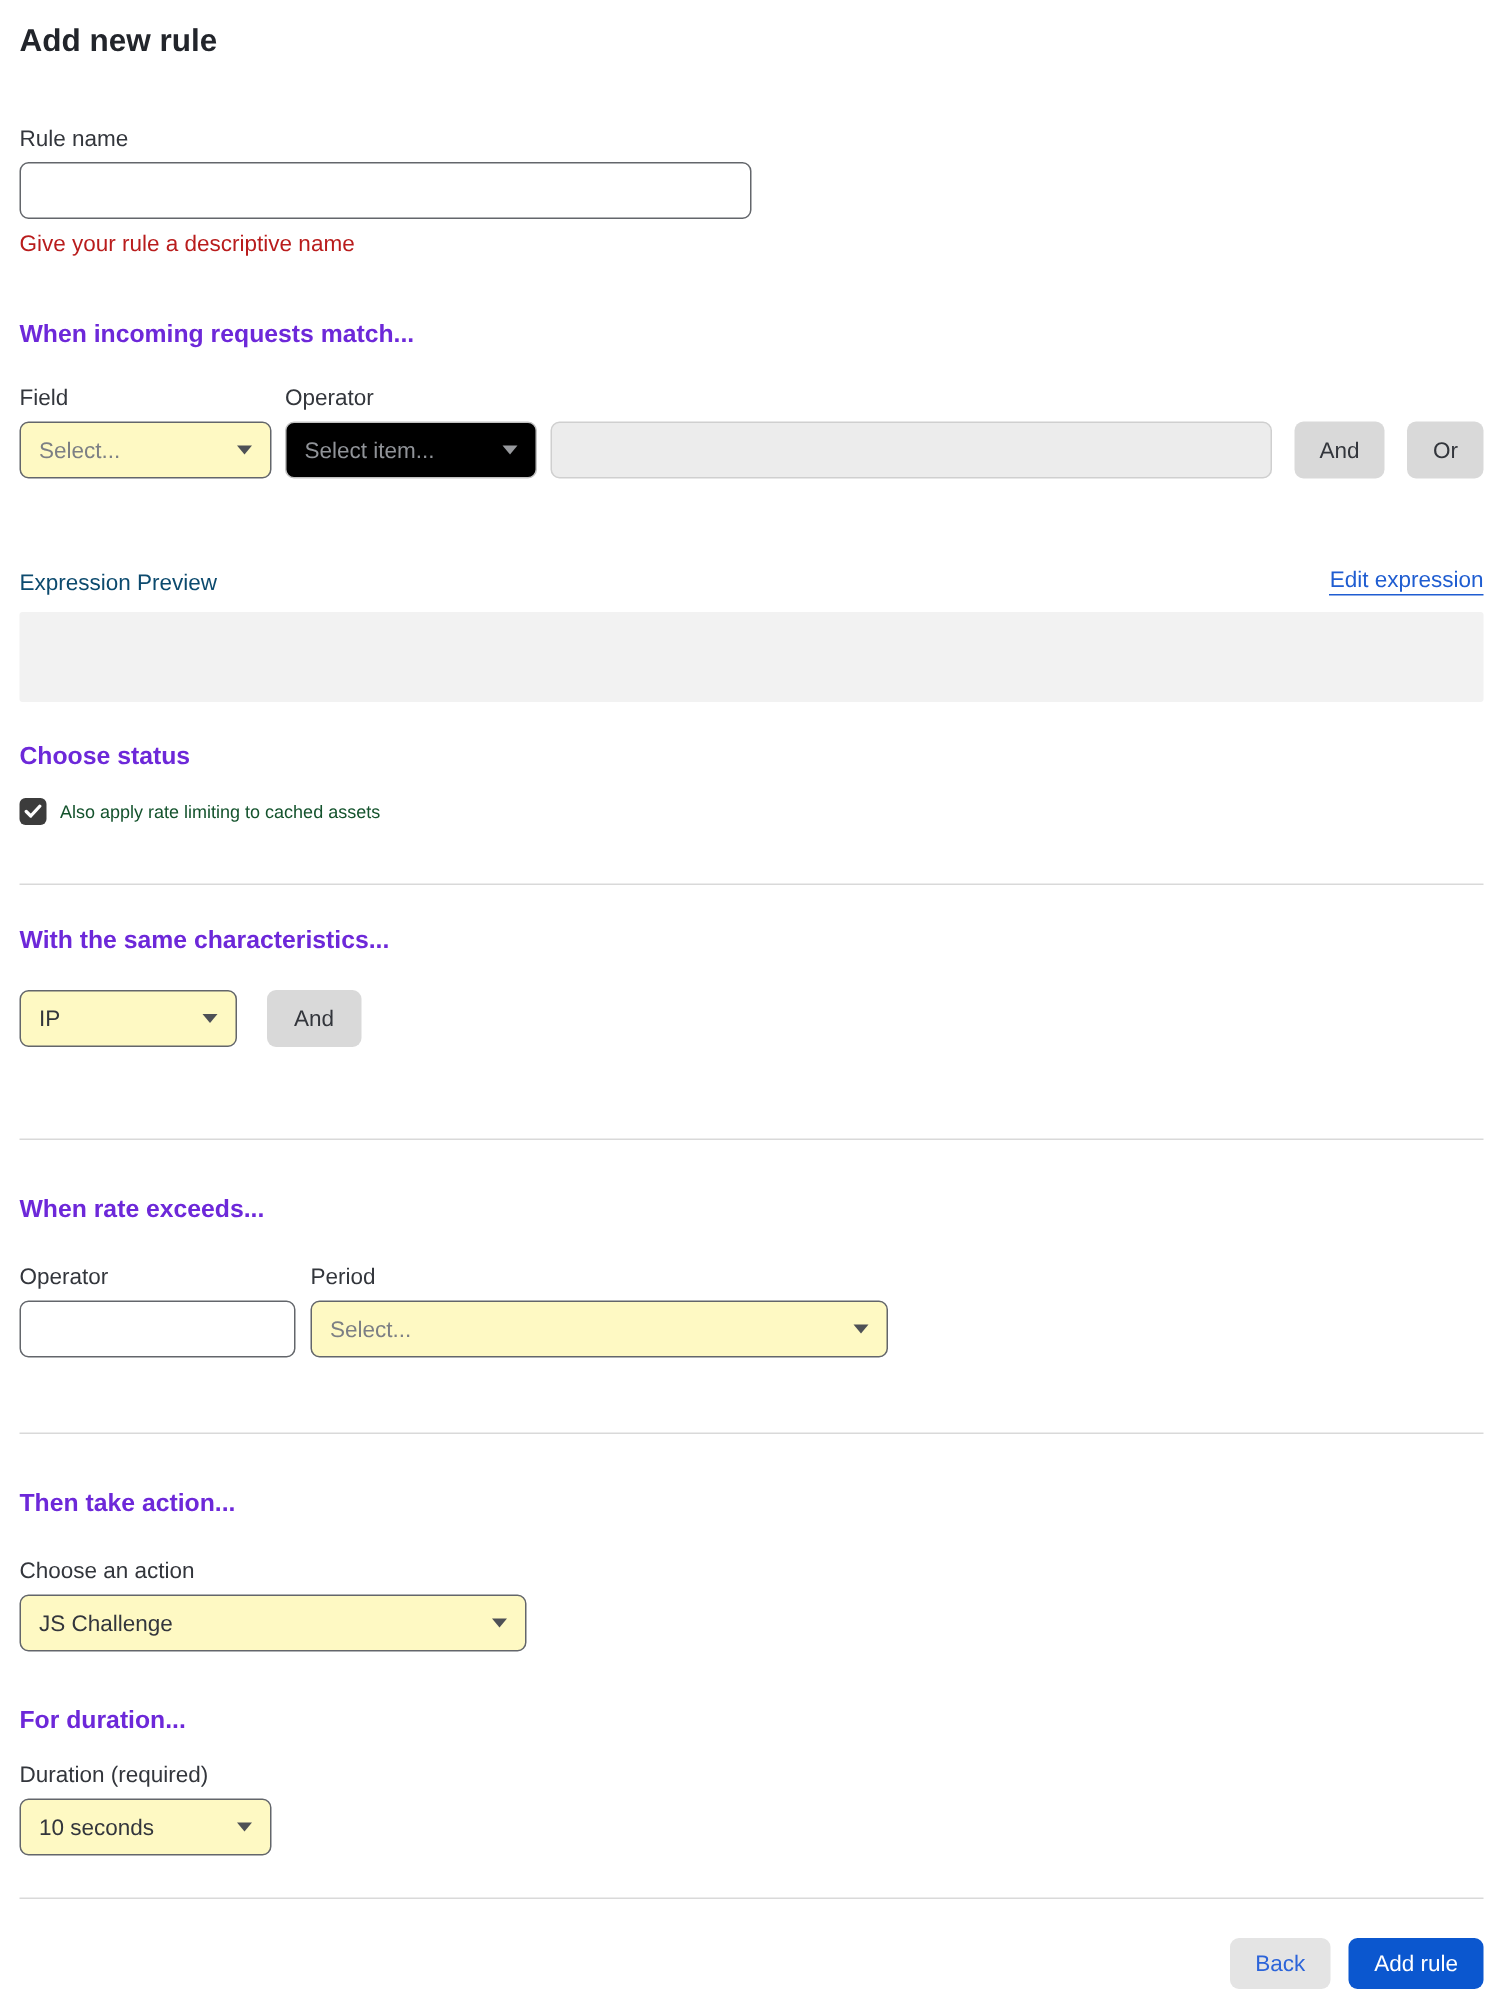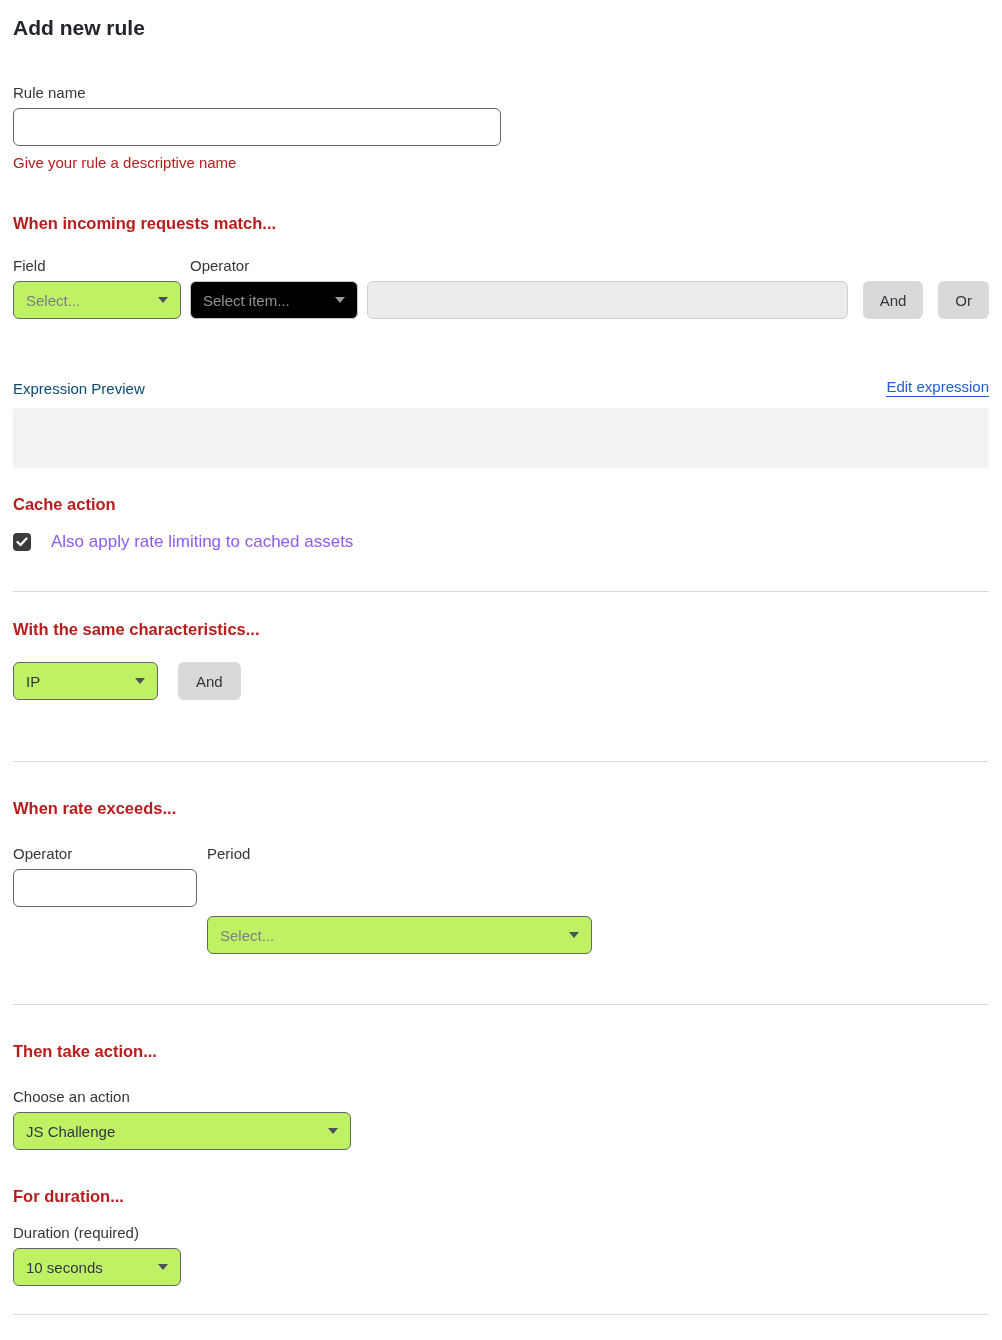--- a/index.html
+++ b/index.html
@@ -6,35 +6,35 @@
   html,body { background:#ffffff; }
   body {
     font-family: "Liberation Sans", "DejaVu Sans", sans-serif;
     color:#33363c;
     width:1002px;
   }
   .page { padding:16px 13px 14px 13px; width:1002px; min-height:1340px; display:flex; flex-direction:column; }
   .page-title { font-size:21px; font-weight:700; color:#22252b; margin-bottom:44px; }
   .field-label { display:block; font-size:15px; color:#33363c; margin-bottom:7px; }
   .helper-text { font-size:15px; color:#b91c1c; margin-top:8px; }
-  .section-heading { font-size:16.5px; font-weight:700; color:#b91c1c; }
+  .section-heading { font-size:16.5px; font-weight:700; color:#6d28d9; }
 
   
   .text-input {
     height:38px; width:100%;
     border:1px solid #63666b; border-radius:6px;
     padding:0 12px; font-size:15px; color:#33363c;
     font-family:inherit; background:#fff; outline:none;
   }
   .text-input:disabled, .text-input.disabled {
     background:#ececec; border-color:#cfcfcf;
   }
   .select {
     height:38px; border:1px solid #63666b; border-radius:6px;
-    background:#bef264; display:flex; align-items:center;
+    background:#fef9c3; display:flex; align-items:center;
     padding:0 12px; font-size:15px; cursor:pointer; position:relative;
   }
   .select .select-value { flex:1; color:#33363c; overflow:hidden; white-space:nowrap; }
   .select .select-value.placeholder { color:#7c7f84; }
   .caret {
     width:0; height:0; flex:none; margin-left:10px;
     border-left:5.5px solid transparent; border-right:5.5px solid transparent;
     border-top:6.5px solid #4e5156;
   }
   .select.disabled { background:#000000; border-color:#c3c3c3; cursor:default; }
@@ -69,37 +69,37 @@
 
   .cache-heading { margin-bottom:18px; }
   .checkbox-row { display:flex; align-items:center; }
   .checkbox {
     width:18px; height:18px; flex:none; border-radius:4px; cursor:pointer;
     display:flex; align-items:center; justify-content:center;
   }
   .checkbox.checked { background:#3c3c3c; }
   .checkbox.unchecked { background:#fff; border:1.5px solid #6e7176; border-radius:6px; }
   .checkbox svg { display:block; }
-  .checkbox-label { font-size:17px; color:#8b5cf6; margin-left:20px; cursor:default; }
+  .checkbox-label { font-size:12px; color:#14532d; margin-left:9px; cursor:default; }
 
   .divider { border:none; border-top:1px solid #d9d9d9; height:0; }
   .divider-1 { margin-top:39px; margin-bottom:28px; }
   .divider-2 { margin-top:39px; margin-bottom:37px; }
   .divider-3 { margin-top:50px; margin-bottom:37px; }
   .divider-4 { margin-top:28px; margin-bottom:26px; }
 
   .char-heading { margin-bottom:23px; }
   .char-row { display:flex; align-items:center; margin-bottom:22px; }
   .char-select { width:145px; margin-right:20px; }
   .char-and-btn { padding:0 18px; }
 
   .rate-heading { margin-bottom:27px; }
   .rate-row { display:flex; }
   .requests-col { width:184px; margin-right:10px; }
-  .period-col { width:385px;gap:47px; }
+  .period-col { width:385px; }
 
   .action-heading { margin-bottom:27px; }
   .action-select { width:338px; }
 
   .duration-heading { margin-top:37px; margin-bottom:18px; }
   .duration-select { width:168px; }
 
   .footer { display:flex; justify-content:flex-end; align-items:center; }
   .back-btn {
     height:34px; border:none; border-radius:6px; background:#e4e4e4;
@@ -146,21 +146,21 @@
     <button class="gray-btn">And</button>
     <button class="gray-btn or-btn">Or</button>
   </div>
 
   <div class="expr-header">
     <span class="expr-label">Expression Preview</span>
     <a class="link">Edit expression</a>
   </div>
   <div class="expr-box"></div>
 
-  <h2 class="section-heading cache-heading">Cache action</h2>
+  <h2 class="section-heading cache-heading">Choose status</h2>
   <div class="checkbox-row">
     <span class="checkbox checked">
       <svg width="12" height="10" viewBox="0 0 12 10">
         <polyline points="1.5,5 4.5,8 10.5,1.5" fill="none" stroke="#ffffff" stroke-width="2.2" stroke-linecap="round" stroke-linejoin="round"></polyline>
       </svg>
     </span>
     <span class="checkbox-label">Also apply rate limiting to cached assets</span>
   </div>
 
   <hr class="divider divider-1">

